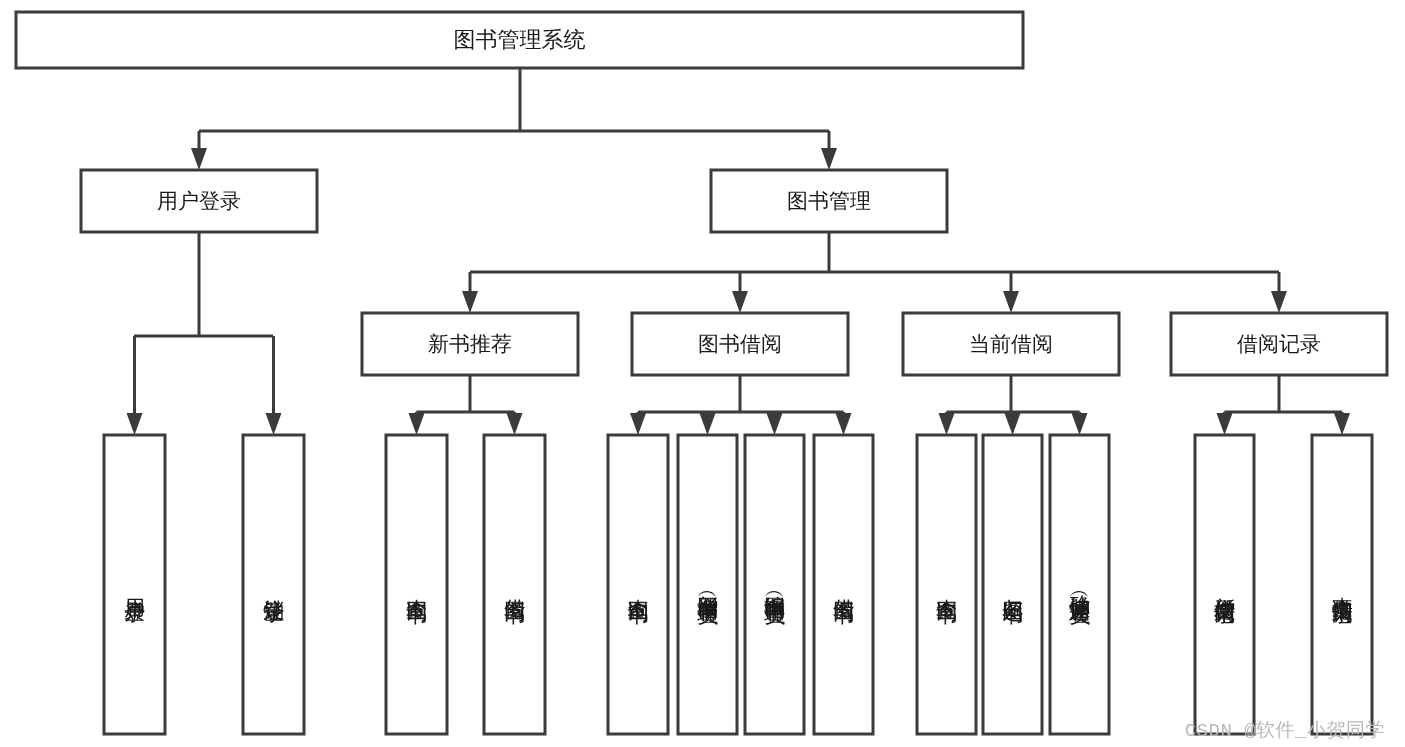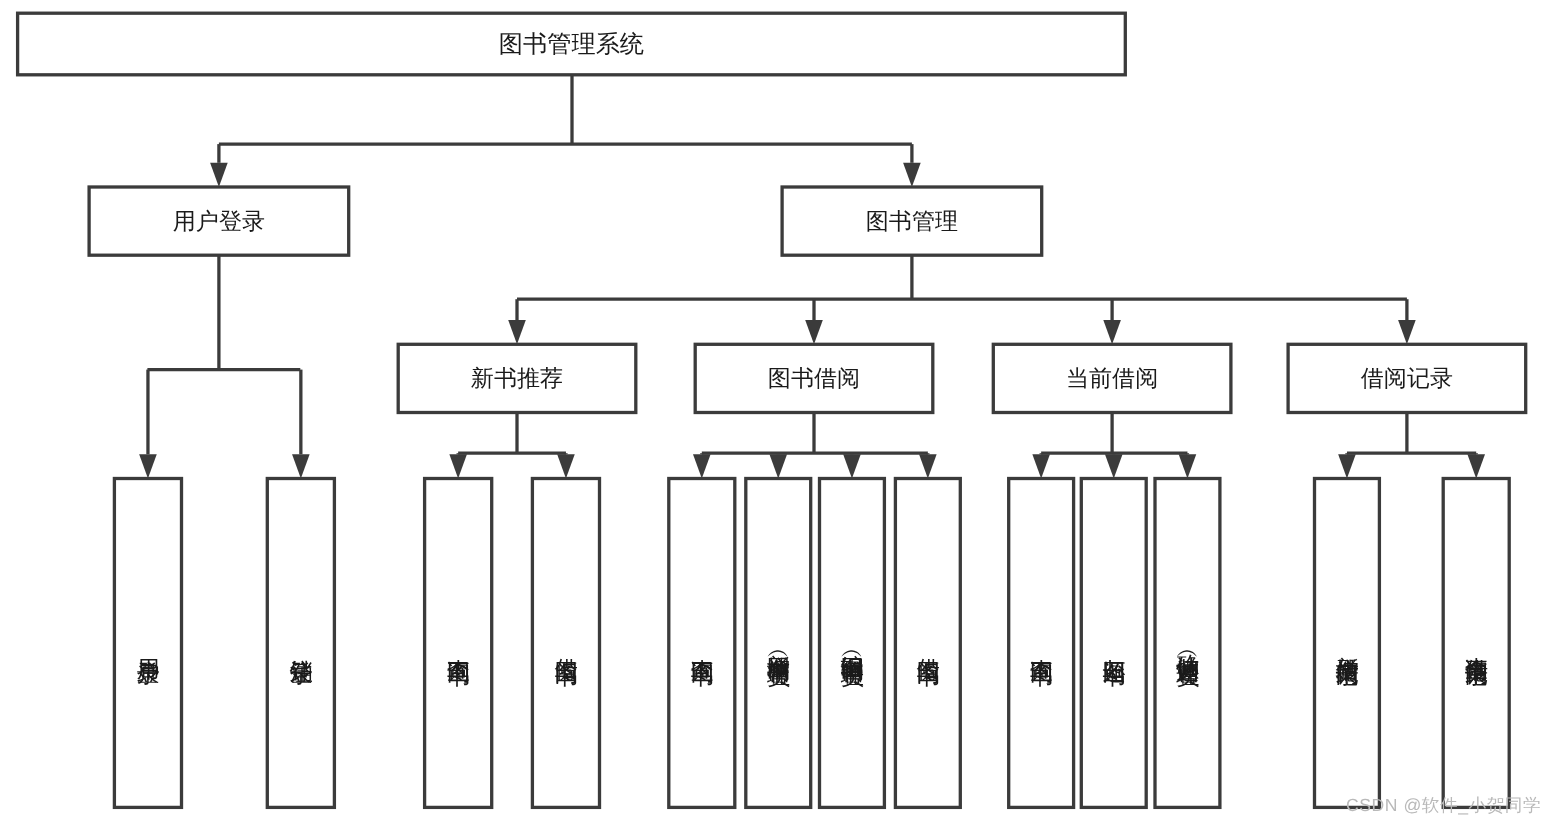--- a/index.html
+++ b/index.html
@@ -66,24 +66,24 @@
     letter-spacing: 1.5px;
     text-align: center;
     display: flex;
     align-items: center;
     justify-content: center;
     white-space: nowrap;
     pointer-events: none;
   }
   .watermark {
     position: absolute;
-    right: 4px;
+    right: 20px;
     bottom: 4px;
-    font-family: Liberation Sans, sans-serif;
-    font-size: 16px;
+    font-family: Liberation Mono, monospace;
+    font-size: 19px;
     color: #b9b9b9;
     letter-spacing: 0.5px;
     user-select: none;
   }
 </style>
 </head>
 <body>
 
 <div id="diagram-root">
 

